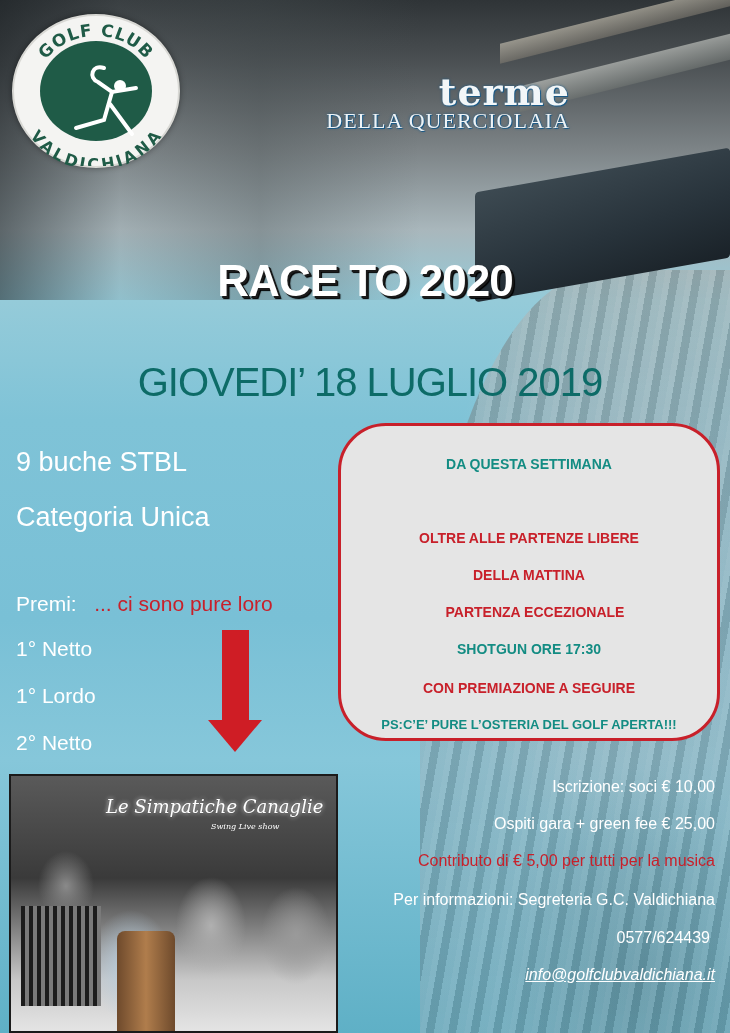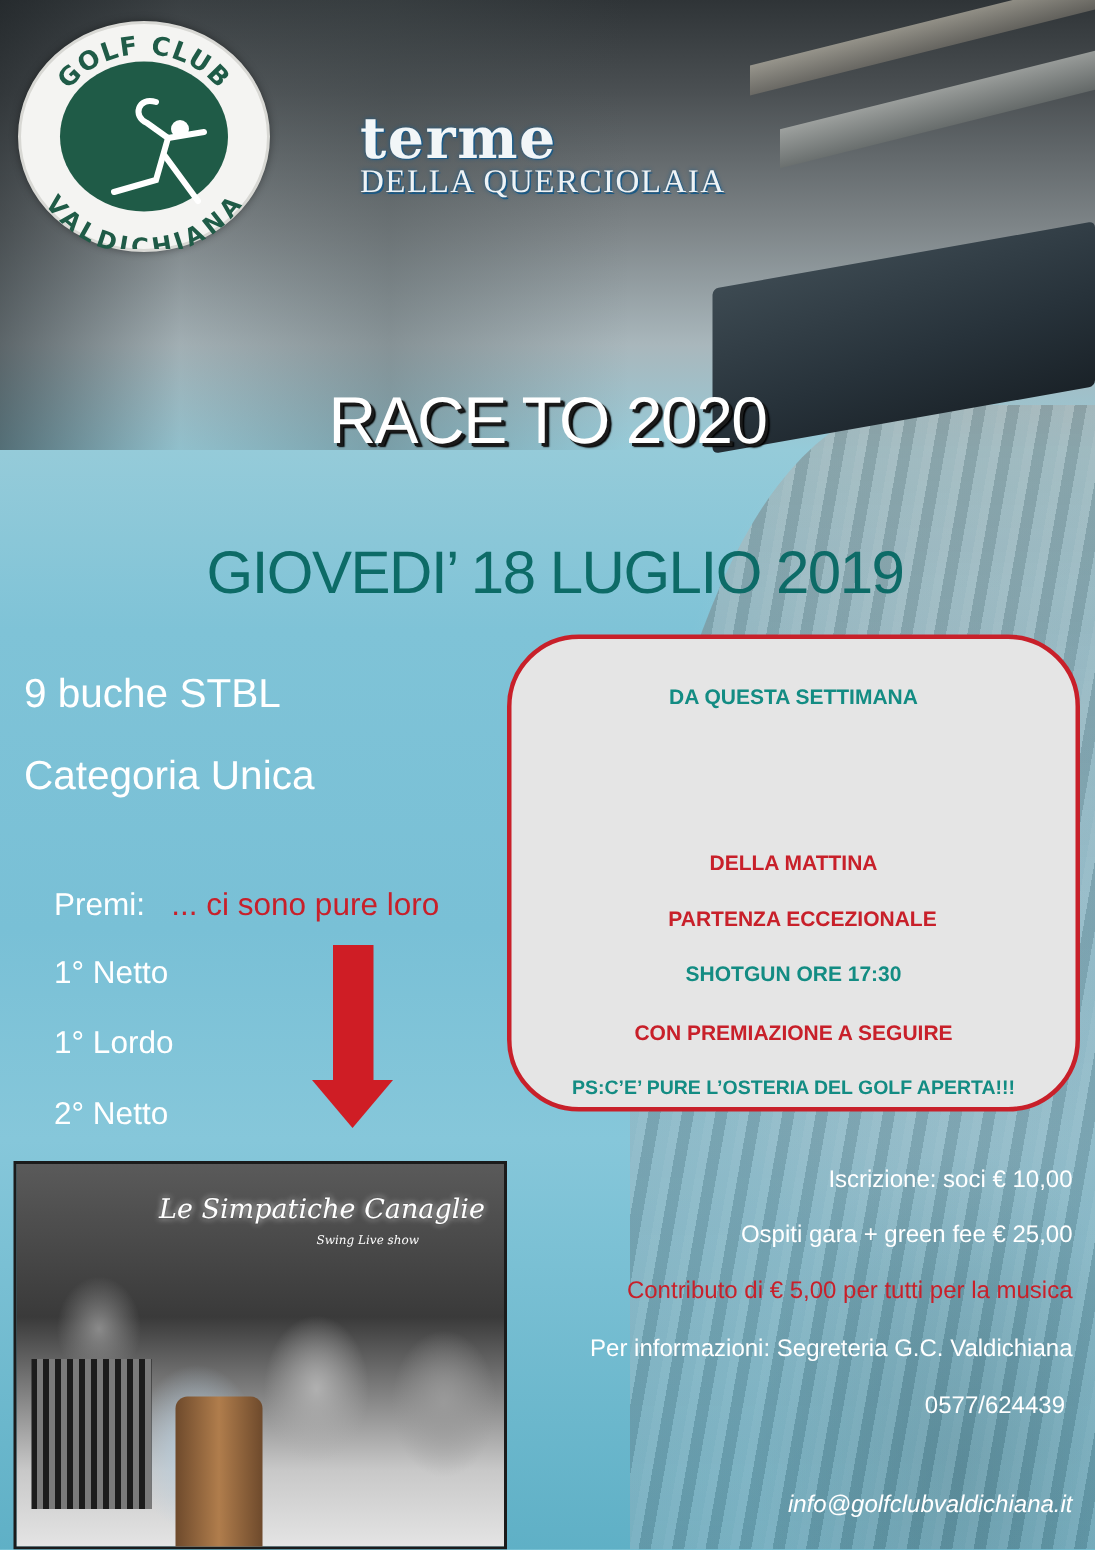--- a/index.html
+++ b/index.html
@@ -55,47 +55,48 @@
     border: 2px solid #d8d8d4;
     box-shadow: 0 0 6px rgba(0,0,0,.4);
   }
   .logo-inner {
     position: absolute; left: 26px; top: 25px; width: 112px; height: 100px;
     border-radius: 50%; background: #1f5b47;
   }
   .logo svg { position: absolute; left: 0; top: 0; }
 
   
-  .terme { position: absolute; left: 240px; top: 74px; width: 330px; text-align: left; }
+  .terme { position: absolute; left: 240px; top: 74px; width: 330px; text-align: right; }
   .terme-big {
     font-family: "DejaVu Serif", serif; font-weight: bold; font-size: 38px; color: #f2f6f8;
     letter-spacing: 1px; line-height: 36px;
     text-shadow: 0 0 3px #1c5a86, 1px 1px 0 #1c5a86;
   }
   .terme-small {
     font-family: "Liberation Serif", serif; font-size: 22px; color: #eef3f6;
     letter-spacing: 1px; line-height: 22px;
     text-shadow: 0 0 3px #1c5a86, 1px 1px 0 #1c5a86;
   }
 
   .race {
     position: absolute; left: 170px; top: 256px; width: 390px; text-align: center;
     font-family: "Liberation Sans", sans-serif; font-size: 44px; color: #ffffff;
     letter-spacing: -1px;
     text-shadow: 2px 2px 0 #1a1a1a, 3px 3px 1px #000;
+    font-weight: bold;
   }
   .date {
     position: absolute; left: 100px; top: 360px; width: 540px; text-align: center;
     font-family: "Liberation Sans", sans-serif; font-size: 40px; color: #0d6b67;
     letter-spacing: -1px;
   }
 
   .left-text { position: absolute; left: 16px; color: #ffffff; font-family: "Liberation Sans", sans-serif; }
   .lt-big { font-size: 27px; }
-  .lt-med { font-size: 21px; font-weight: 300; margin-left: 20px; }
+  .lt-med { font-size: 21px; font-weight: 300; }
   .premi-red { color: #c8202a; font-weight: normal; }
 
   .arrow-shaft { position: absolute; left: 222px; top: 630px; width: 27px; height: 92px; background: #cf1d25; }
   .arrow-head {
     position: absolute; left: 208px; top: 720px; width: 0; height: 0;
     border-left: 27px solid transparent; border-right: 27px solid transparent;
     border-top: 32px solid #cf1d25;
   }
 
   .notice {
@@ -134,21 +135,21 @@
     background: linear-gradient(90deg, #6e4a2c, #b07d4c 50%, #6e4a2c);
     border-radius: 8px 8px 0 0;
   }
   .accordion {
     position: absolute; left: 10px; top: 130px; width: 80px; height: 100px;
     background: repeating-linear-gradient(90deg, #1c1c1c 0 4px, #7a7a7a 4px 8px);
   }
 
   .right-info { position: absolute; right: 15px; text-align: right; font-family: "Liberation Sans", sans-serif; font-size: 16px; color: #ffffff; white-space: nowrap; }
   .right-info.redtxt { color: #c8202a; }
-  .email { font-style: italic; margin-top: 29px; }
+  .email { text-decoration: underline; font-style: italic; }
 </style>
 </head>
 <body>
 
 <div class="bg"></div>
 <div class="bg-wall"></div>
 <div class="spout3"></div>
 <div class="spout2"></div>
 <div class="waterfall"></div>
 <div class="spout"></div>
@@ -190,20 +191,21 @@
 </div>
 <div class="left-text lt-med" style="top:637px;">1°  Netto</div>
 <div class="left-text lt-med" style="top:684px;">1°  Lordo</div>
 <div class="left-text lt-med" style="top:731px;">2°  Netto</div>
 
 <div class="arrow-shaft"></div>
 <div class="arrow-head"></div>
 
 <div class="notice">
   <div class="notice-line teal" style="top:30px;">DA QUESTA SETTIMANA</div>
+  <div class="notice-line red" style="top:104px;">OLTRE ALLE PARTENZE LIBERE</div>
   <div class="notice-line red" style="top:141px;">DELLA MATTINA</div>
   <div class="notice-line red" style="top:178px;padding-left:12px;">PARTENZA ECCEZIONALE</div>
   <div class="notice-line teal" style="top:215px;">SHOTGUN ORE 17:30</div>
   <div class="notice-line teal" style="top:291px; font-size:13px;">PS:C’E’ PURE L’OSTERIA DEL GOLF APERTA!!!</div>
   <div class="notice-line red" style="top:254px;">CON PREMIAZIONE A SEGUIRE</div>
 </div>
 
 <div class="photo">
   <div class="accordion"></div>
   <div class="drum"></div>

